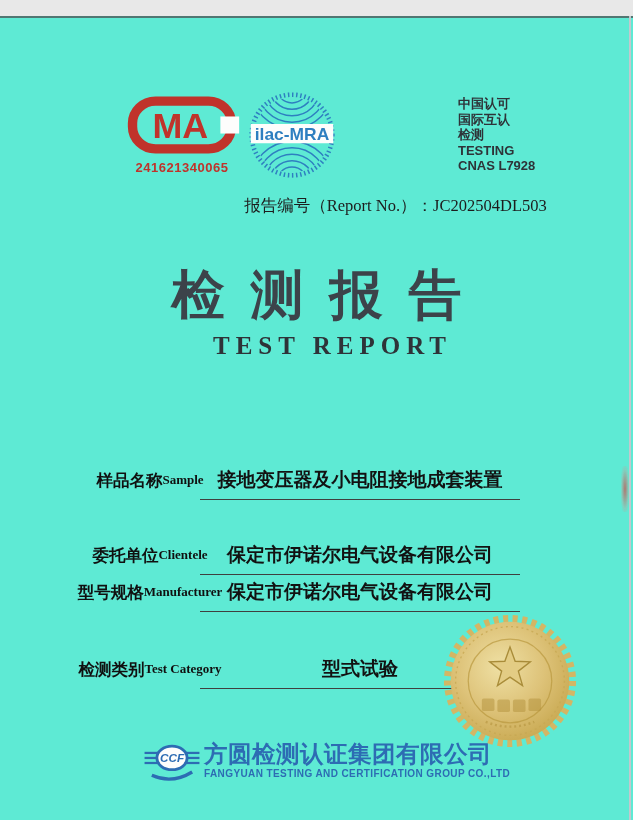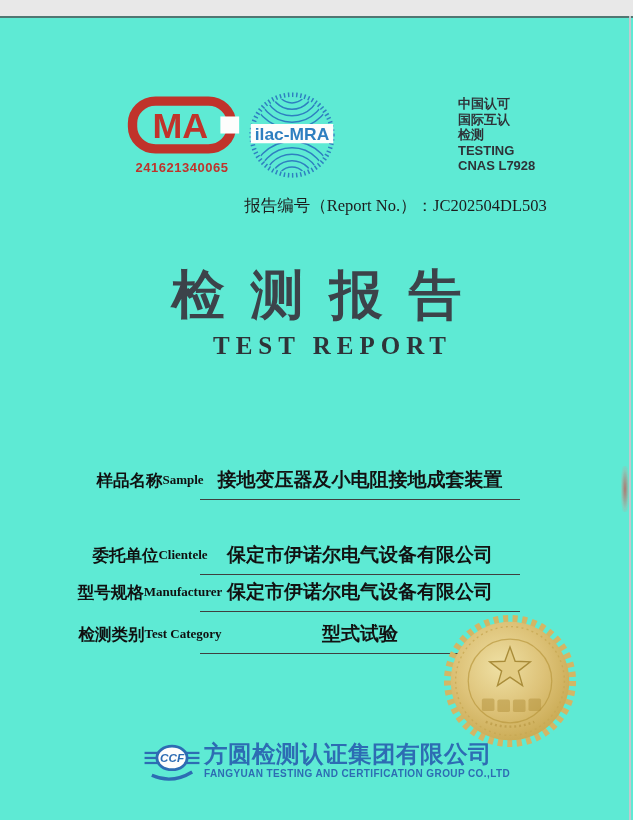--- a/index.html
+++ b/index.html
@@ -136,21 +136,21 @@
   </div>
 
   <div class="field-row" style="top:557px;">
     <div class="field-label">
       <div class="label-cn">型号规格</div>
       <div class="label-en">Manufacturer</div>
     </div>
     <div class="field-value">保定市伊诺尔电气设备有限公司</div>
   </div>
 
-  <div class="field-row" style="top:599px;text-align:center;">
+  <div class="field-row" style="top:634px;text-align:center;">
     <div class="field-label">
       <div class="label-cn">检测类别</div>
       <div class="label-en">Test Category</div>
     </div>
     <div class="field-value">型式试验</div>
   </div>
 
   <div class="seal">
     <svg width="136" height="136" viewBox="0 0 140 140">
       <defs>

